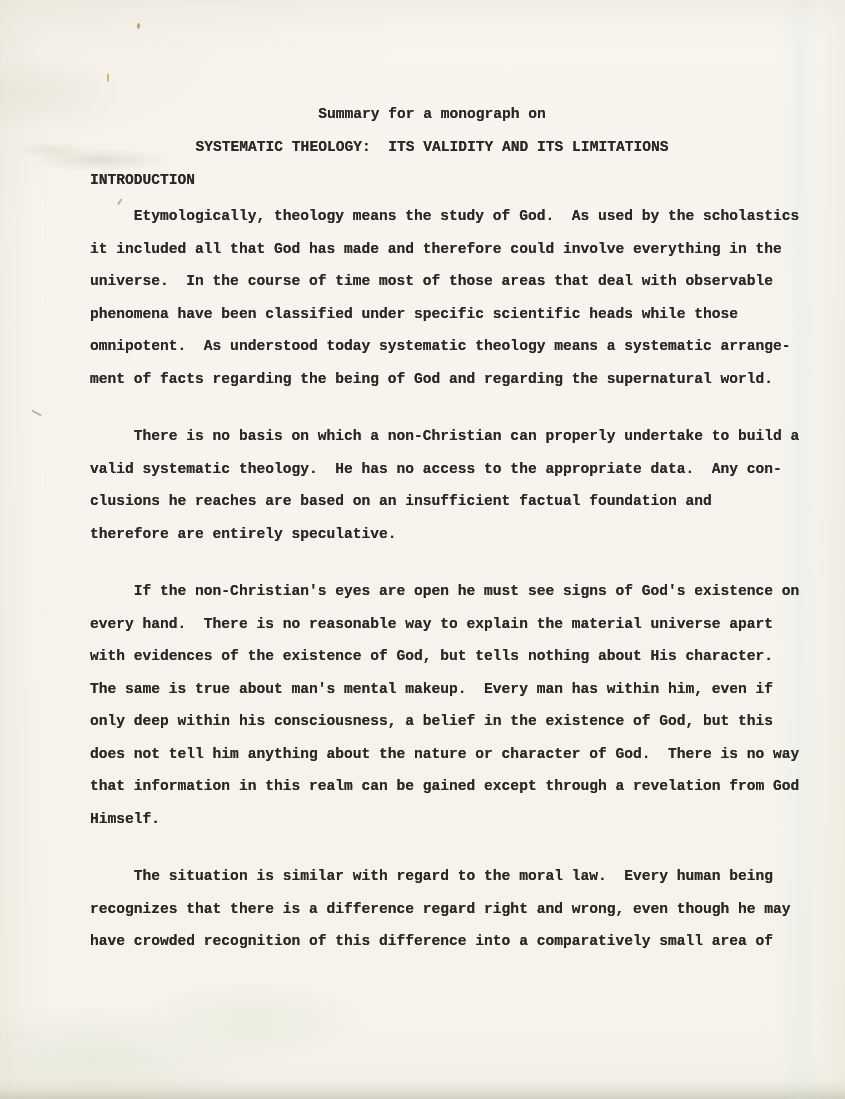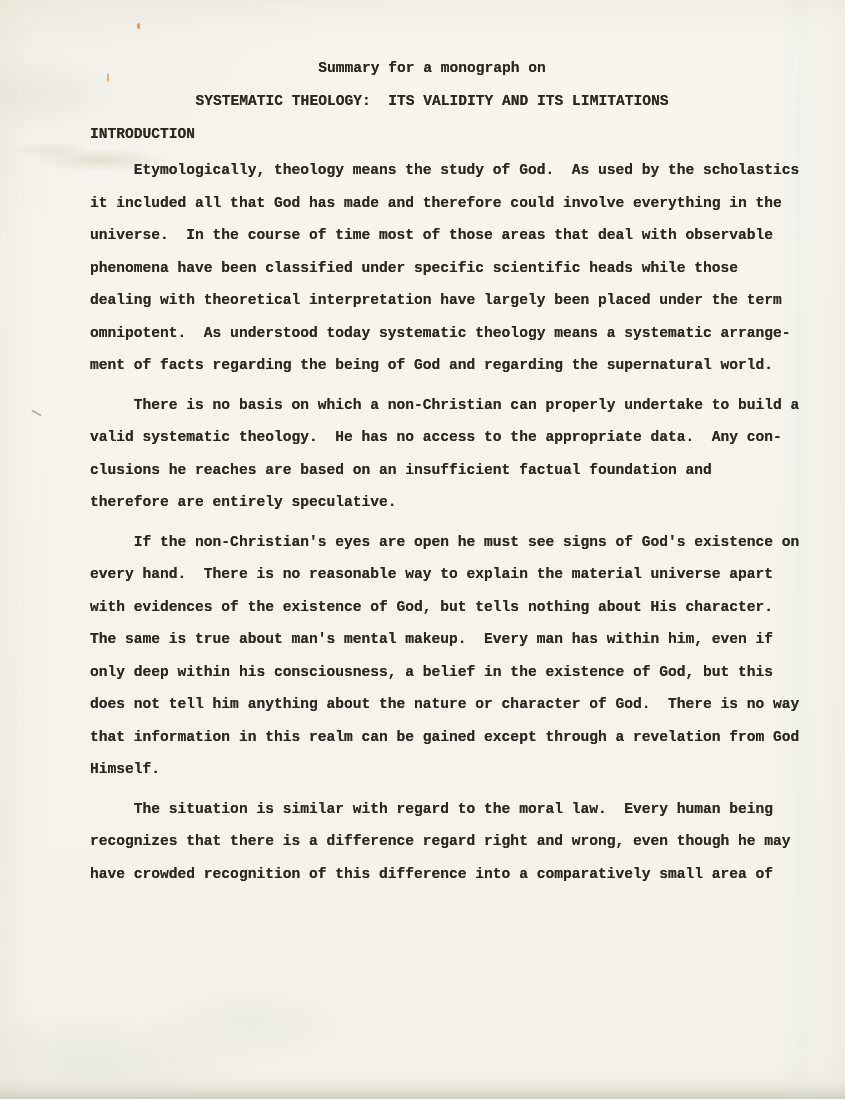--- a/index.html
+++ b/index.html
@@ -35,30 +35,30 @@
     position: absolute;
     left: 90px;
     top: 0;
     width: 712px;
     font-size: 14.6px;
     font-weight: 700;
     letter-spacing: 0;
     text-shadow: 0 0 0.6px rgba(48,44,36,0.75);
   }
   .title-block {
-    padding-top: 52px;
+    padding-top: 98px;
     text-align: center;
     transform: translateX(-14px);
   }
   .title-line { line-height: 33px; white-space: pre; }
   .section-heading {
     line-height: 33px;
     white-space: pre;
   }
-  .body-text .paragraph { margin-top: 7px; }
+  .body-text .paragraph { margin-top: 25px; }
   .body-text .paragraph:first-child { margin-top: 3px; }
   .line { line-height: 32.5px; white-space: pre; }
   
   .fleck { position: absolute; border-radius: 50%; }
   .fleck-top { left: 137px; top: 23px; width: 3px; height: 6px; background: rgba(208,128,36,0.75); }
   .fleck-mid { left: 107px; top: 73px; width: 2px; height: 9px; background: rgba(214,134,44,0.65); }
   .pencil-mark {
     position: absolute; left: 31px; top: 412px;
     width: 11px; height: 2px; background: rgba(108,104,94,0.45);
     transform: rotate(28deg); border-radius: 1px;
@@ -86,21 +86,20 @@
     </div>
 
     <div class="section-heading">INTRODUCTION</div>
 
     <div class="body-text" id="body-text">
         <div class="paragraph">
           <div class="line">     Etymologically, theology means the study of God.  As used by the scholastics</div>
           <div class="line">it included all that God has made and therefore could involve everything in the</div>
           <div class="line">universe.  In the course of time most of those areas that deal with observable</div>
           <div class="line">phenomena have been classified under specific scientific heads while those</div>
-          <div class="line">dealing with theoretical interpretation have largely been placed under the term</div>
           <div class="line">omnipotent.  As understood today systematic theology means a systematic arrange-</div>
           <div class="line">ment of facts regarding the being of God and regarding the supernatural world.</div>
         </div>
         <div class="paragraph">
           <div class="line">     There is no basis on which a non-Christian can properly undertake to build a</div>
           <div class="line">valid systematic theology.  He has no access to the appropriate data.  Any con-</div>
           <div class="line">clusions he reaches are based on an insufficient factual foundation and</div>
           <div class="line">therefore are entirely speculative.</div>
         </div>
         <div class="paragraph">

